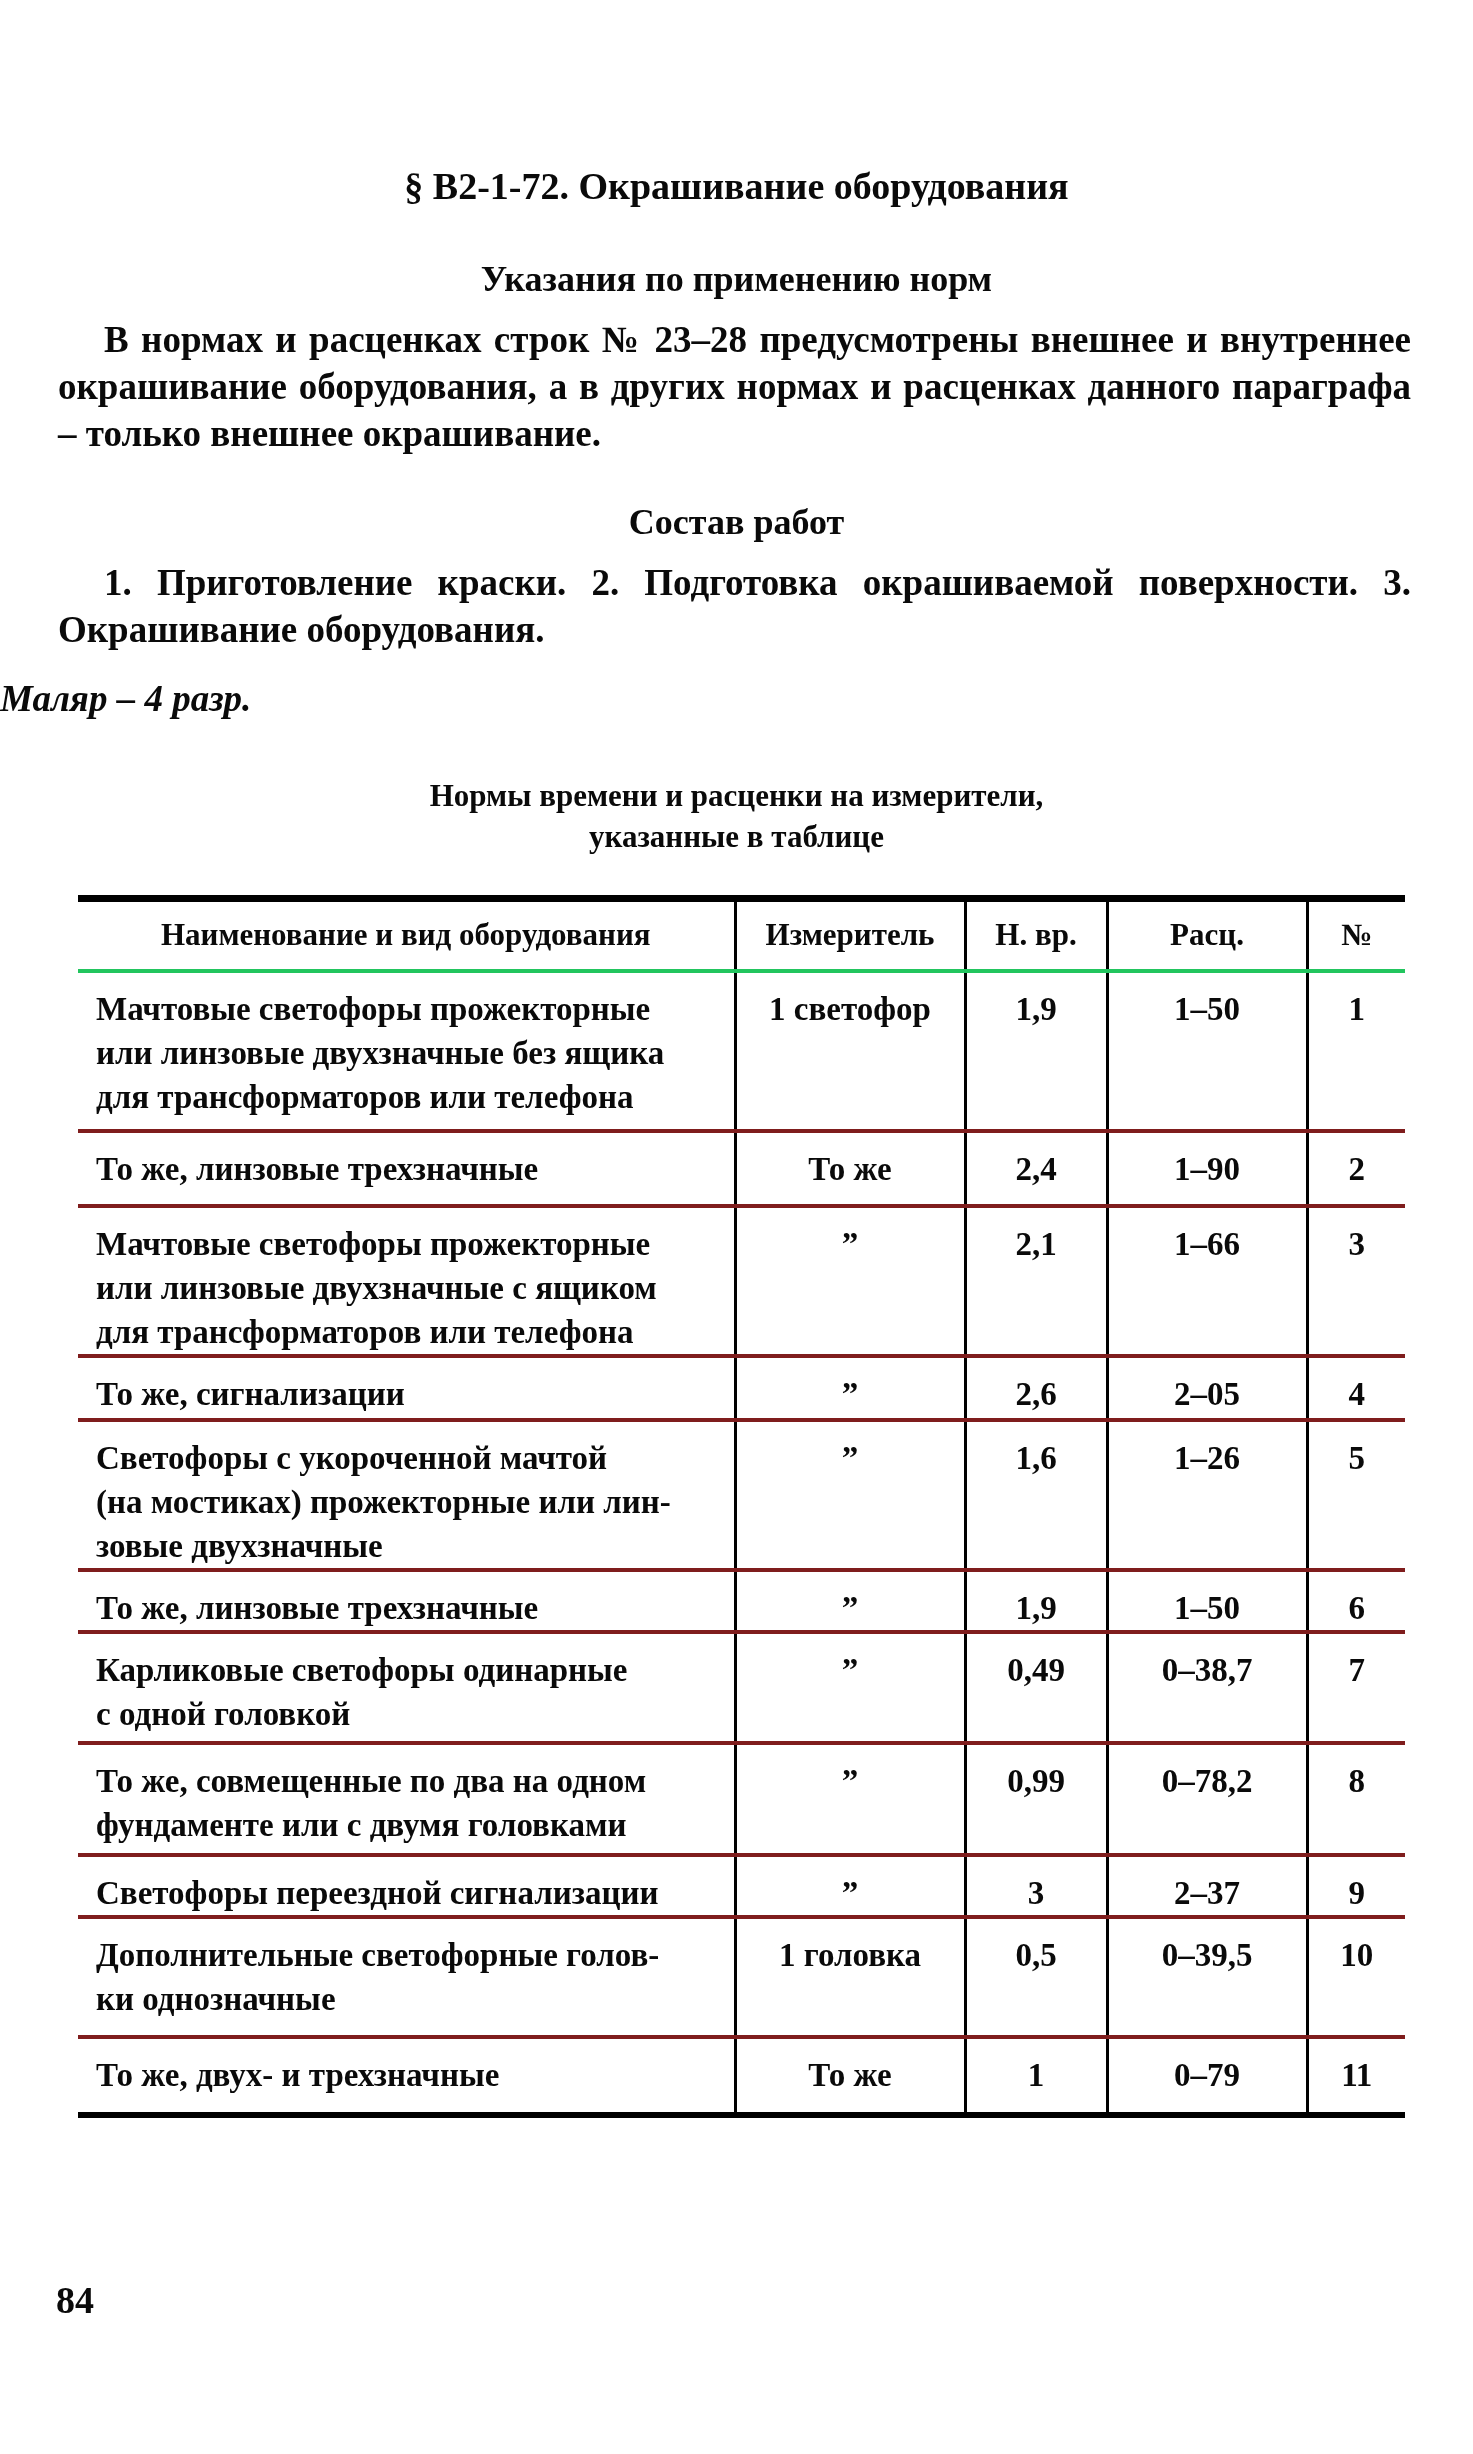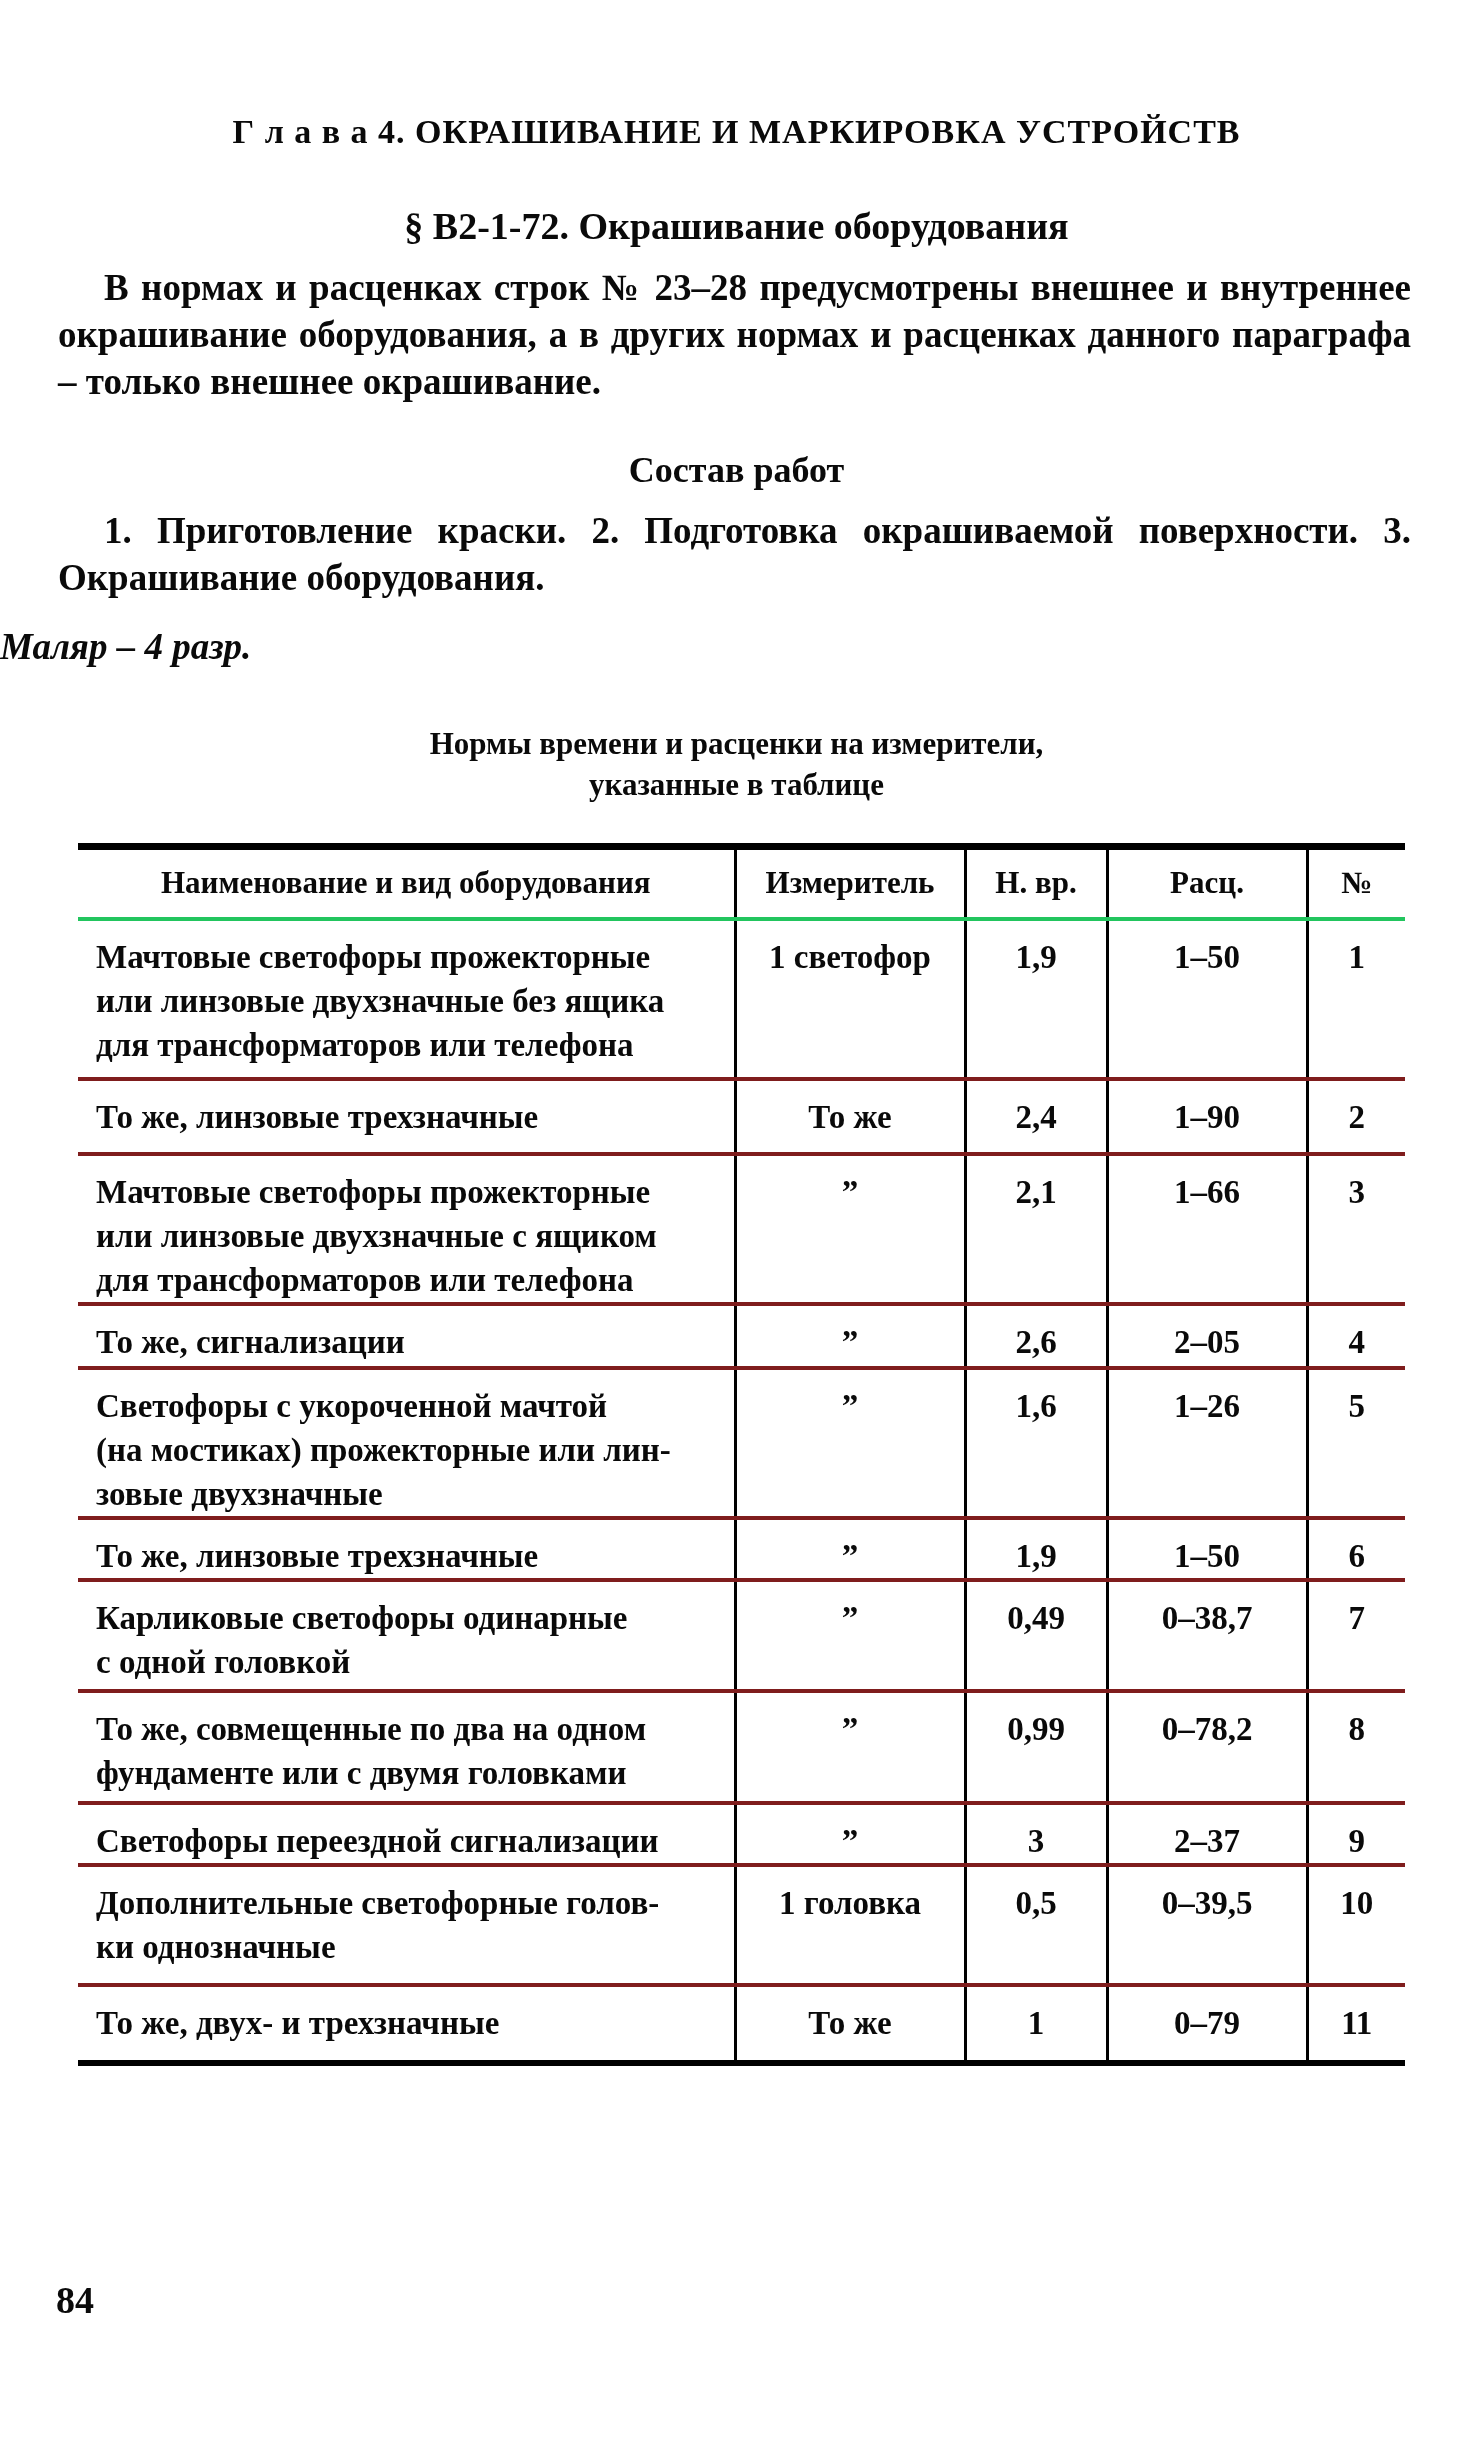--- a/index.html
+++ b/index.html
@@ -111,24 +111,24 @@
     left: 56px;
     top: 2278px;
     font-size: 38px;
   }
 </style>
 </head>
 <body>
 
 <div class="page">
 
-  <div class="ch">Г л а в а  4. ОКРАШИВАНИЕ  И  МАРКИРОВКА  УСТРОЙСТВ</div>
 
   <div class="sec">§ В2-1-72. Окрашивание оборудования</div>
 
+  <div class="sub">Указания по применению норм</div>
 
   <div class="para">В нормах и расценках строк № 23–28 предусмотрены внешнее и внутреннее окрашивание оборудования, а в других нормах и расценках данного параграфа – только внешнее окрашивание.</div>
 
   <div class="sub sub2">Состав работ</div>
 
   <div class="para">1. Приготовление краски. 2. Подготовка окрашиваемой поверхности. 3. Окрашивание оборудования.</div>
 
   <div class="worker">Маляр – 4 разр.</div>
 
   <div class="caption">Нормы времени и расценки на измерители,

